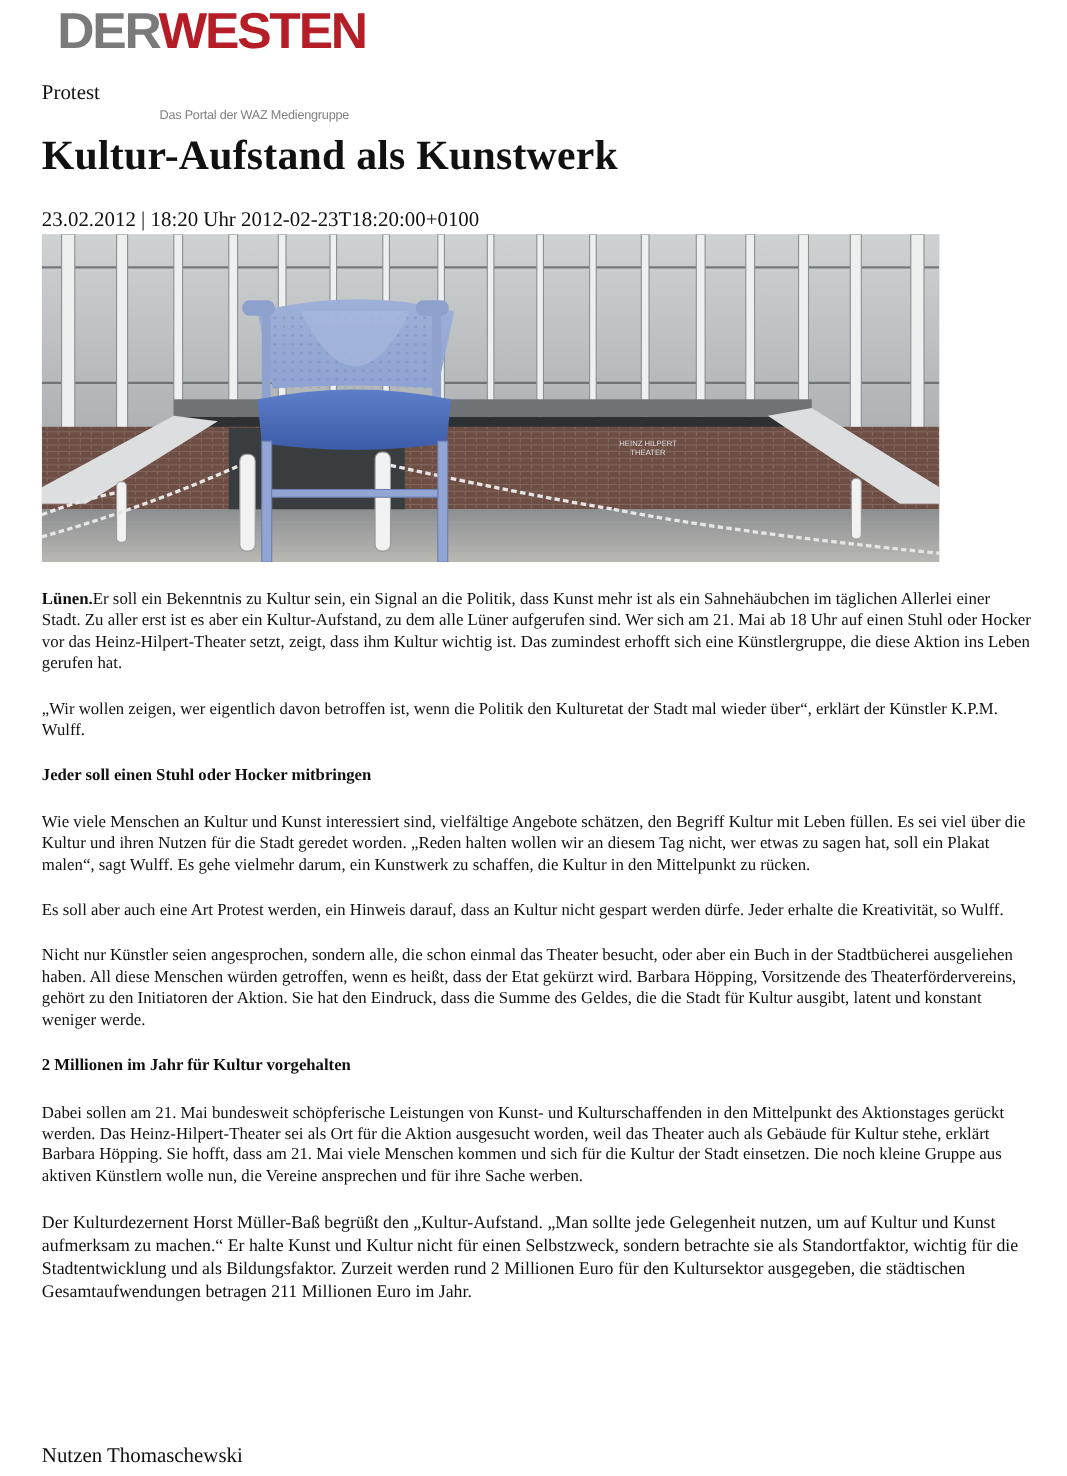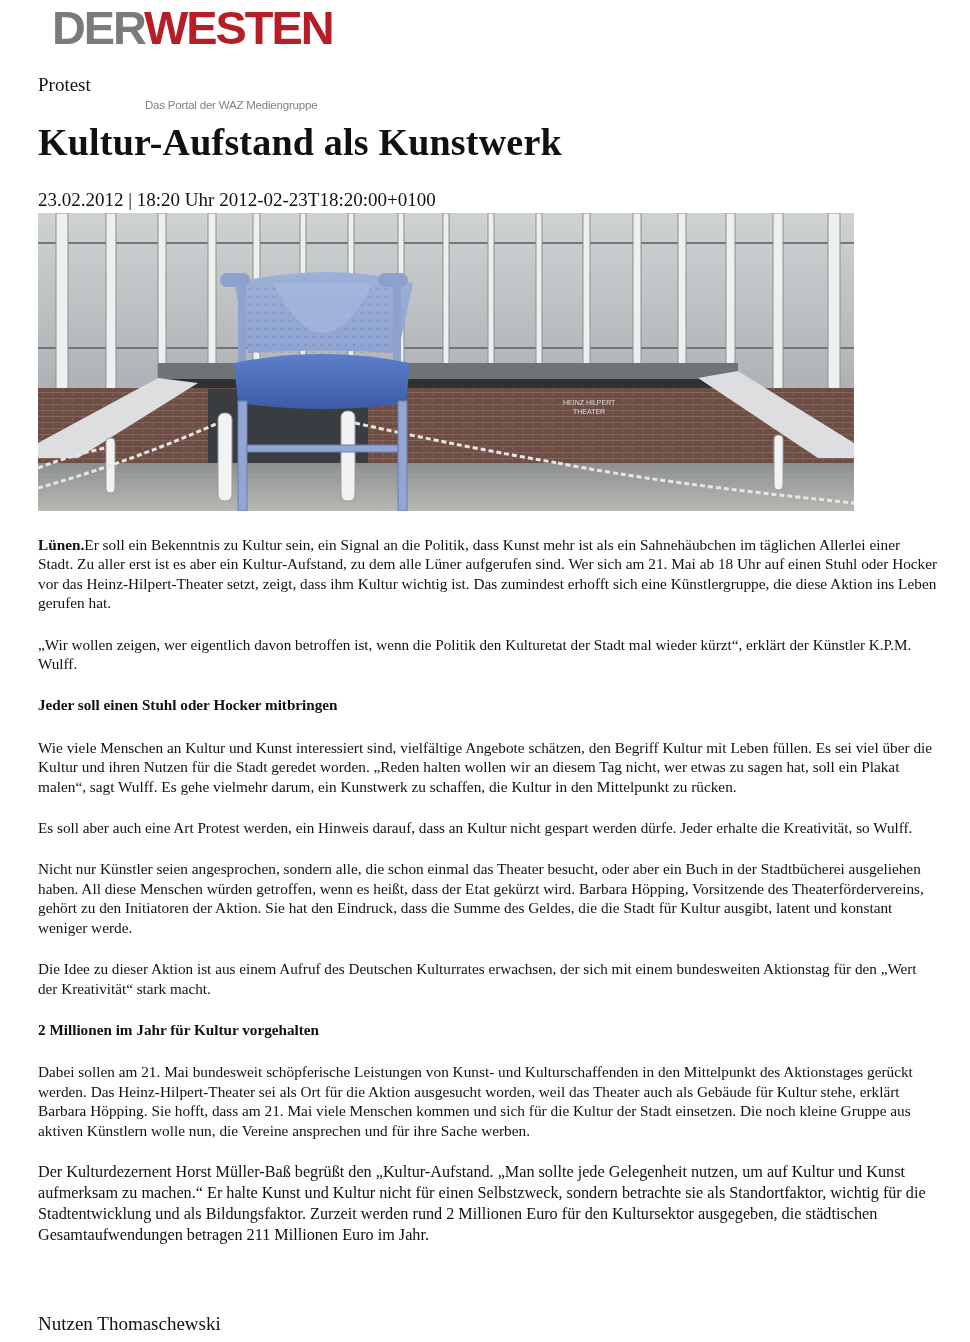--- a/index.html
+++ b/index.html
@@ -144,24 +144,23 @@
     <g fill="#93a6d3" stroke="#6b7fb2" stroke-width="1">
       <rect x="200" y="188" width="9" height="110"></rect>
       <rect x="360" y="188" width="9" height="110"></rect>
       <rect x="209" y="232" width="151" height="7"></rect>
     </g>
   </svg>
 </div>
 
 <div class="article">
   <p><b class="loc">Lünen.</b><span>Er soll ein Bekenntnis zu Kultur sein, ein Signal an die Politik, dass Kunst mehr ist als ein Sahnehäubchen im täglichen Allerlei einer Stadt. Zu aller erst ist es aber ein Kultur-Aufstand, zu dem alle Lüner aufgerufen sind. Wer sich am 21. Mai ab 18 Uhr auf einen Stuhl oder Hocker vor das Heinz-Hilpert-Theater setzt, zeigt, dass ihm Kultur wichtig ist. Das zumindest erhofft sich eine Künstlergruppe, die diese Aktion ins Leben gerufen hat.</span></p>
-  <p class="narrow">„Wir wollen zeigen, wer eigentlich davon betroffen ist, wenn die Politik den Kulturetat der Stadt mal wieder kürzt“, erklärt der Künstler K.P.M. Wulff.</p>
+  <p class="narrow">„Wir wollen zeigen, wer eigentlich davon betroffen ist, wenn die Politik den Kulturetat der Stadt mal wieder über“, erklärt der Künstler K.P.M. Wulff.</p>
   <p class="sub narrow">Jeder soll einen Stuhl oder Hocker mitbringen</p>
   <p>Wie viele Menschen an Kultur und Kunst interessiert sind, vielfältige Angebote schätzen, den Begriff Kultur mit Leben füllen. Es sei viel über die Kultur und ihren Nutzen für die Stadt geredet worden. „Reden halten wollen wir an diesem Tag nicht, wer etwas zu sagen hat, soll ein Plakat malen“, sagt Wulff. Es gehe vielmehr darum, ein Kunstwerk zu schaffen, die Kultur in den Mittelpunkt zu rücken.</p>
   <p class="narrow">Es soll aber auch eine Art Protest werden, ein Hinweis darauf, dass an Kultur nicht gespart werden dürfe. Jeder erhalte die Kreativität, so Wulff.</p>
   <p>Nicht nur Künstler seien angesprochen, sondern alle, die schon einmal das Theater besucht, oder aber ein Buch in der Stadtbücherei ausgeliehen haben. All diese Menschen würden getroffen, wenn es heißt, dass der Etat gekürzt wird. Barbara Höpping, Vorsitzende des Theaterfördervereins, gehört zu den Initiatoren der Aktion. Sie hat den Eindruck, dass die Summe des Geldes, die die Stadt für Kultur ausgibt, latent und konstant weniger werde.</p>
-  <p class="narrow">Die Idee zu dieser Aktion ist aus einem Aufruf des Deutschen Kulturrates erwachsen, der sich mit einem bundesweiten Aktionstag für den „Wert der Kreativität“ stark macht.</p>
   <p class="sub narrow">2 Millionen im Jahr für Kultur vorgehalten</p>
   <p>Dabei sollen am 21. Mai bundesweit schöpferische Leistungen von Kunst- und Kulturschaffenden in den Mittelpunkt des Aktionstages gerückt werden. Das Heinz-Hilpert-Theater sei als Ort für die Aktion ausgesucht worden, weil das Theater auch als Gebäude für Kultur stehe, erklärt Barbara Höpping. Sie hofft, dass am 21. Mai viele Menschen kommen und sich für die Kultur der Stadt einsetzen. Die noch kleine Gruppe aus aktiven Künstlern wolle nun, die Vereine ansprechen und für ihre Sache werben.</p>
   <p class="large">Der Kulturdezernent Horst Müller-Baß begrüßt den „Kultur-Aufstand. „Man sollte jede Gelegenheit nutzen, um auf Kultur und Kunst aufmerksam zu machen.“ Er halte Kunst und Kultur nicht für einen Selbstzweck, sondern betrachte sie als Standortfaktor, wichtig für die Stadtentwicklung und als Bildungsfaktor. Zurzeit werden rund 2 Millionen Euro für den Kultursektor ausgegeben, die städtischen Gesamtaufwendungen betragen 211 Millionen Euro im Jahr.</p>
 </div>
 
 <div class="byline">Nutzen Thomaschewski</div>
 
 </body></html>

